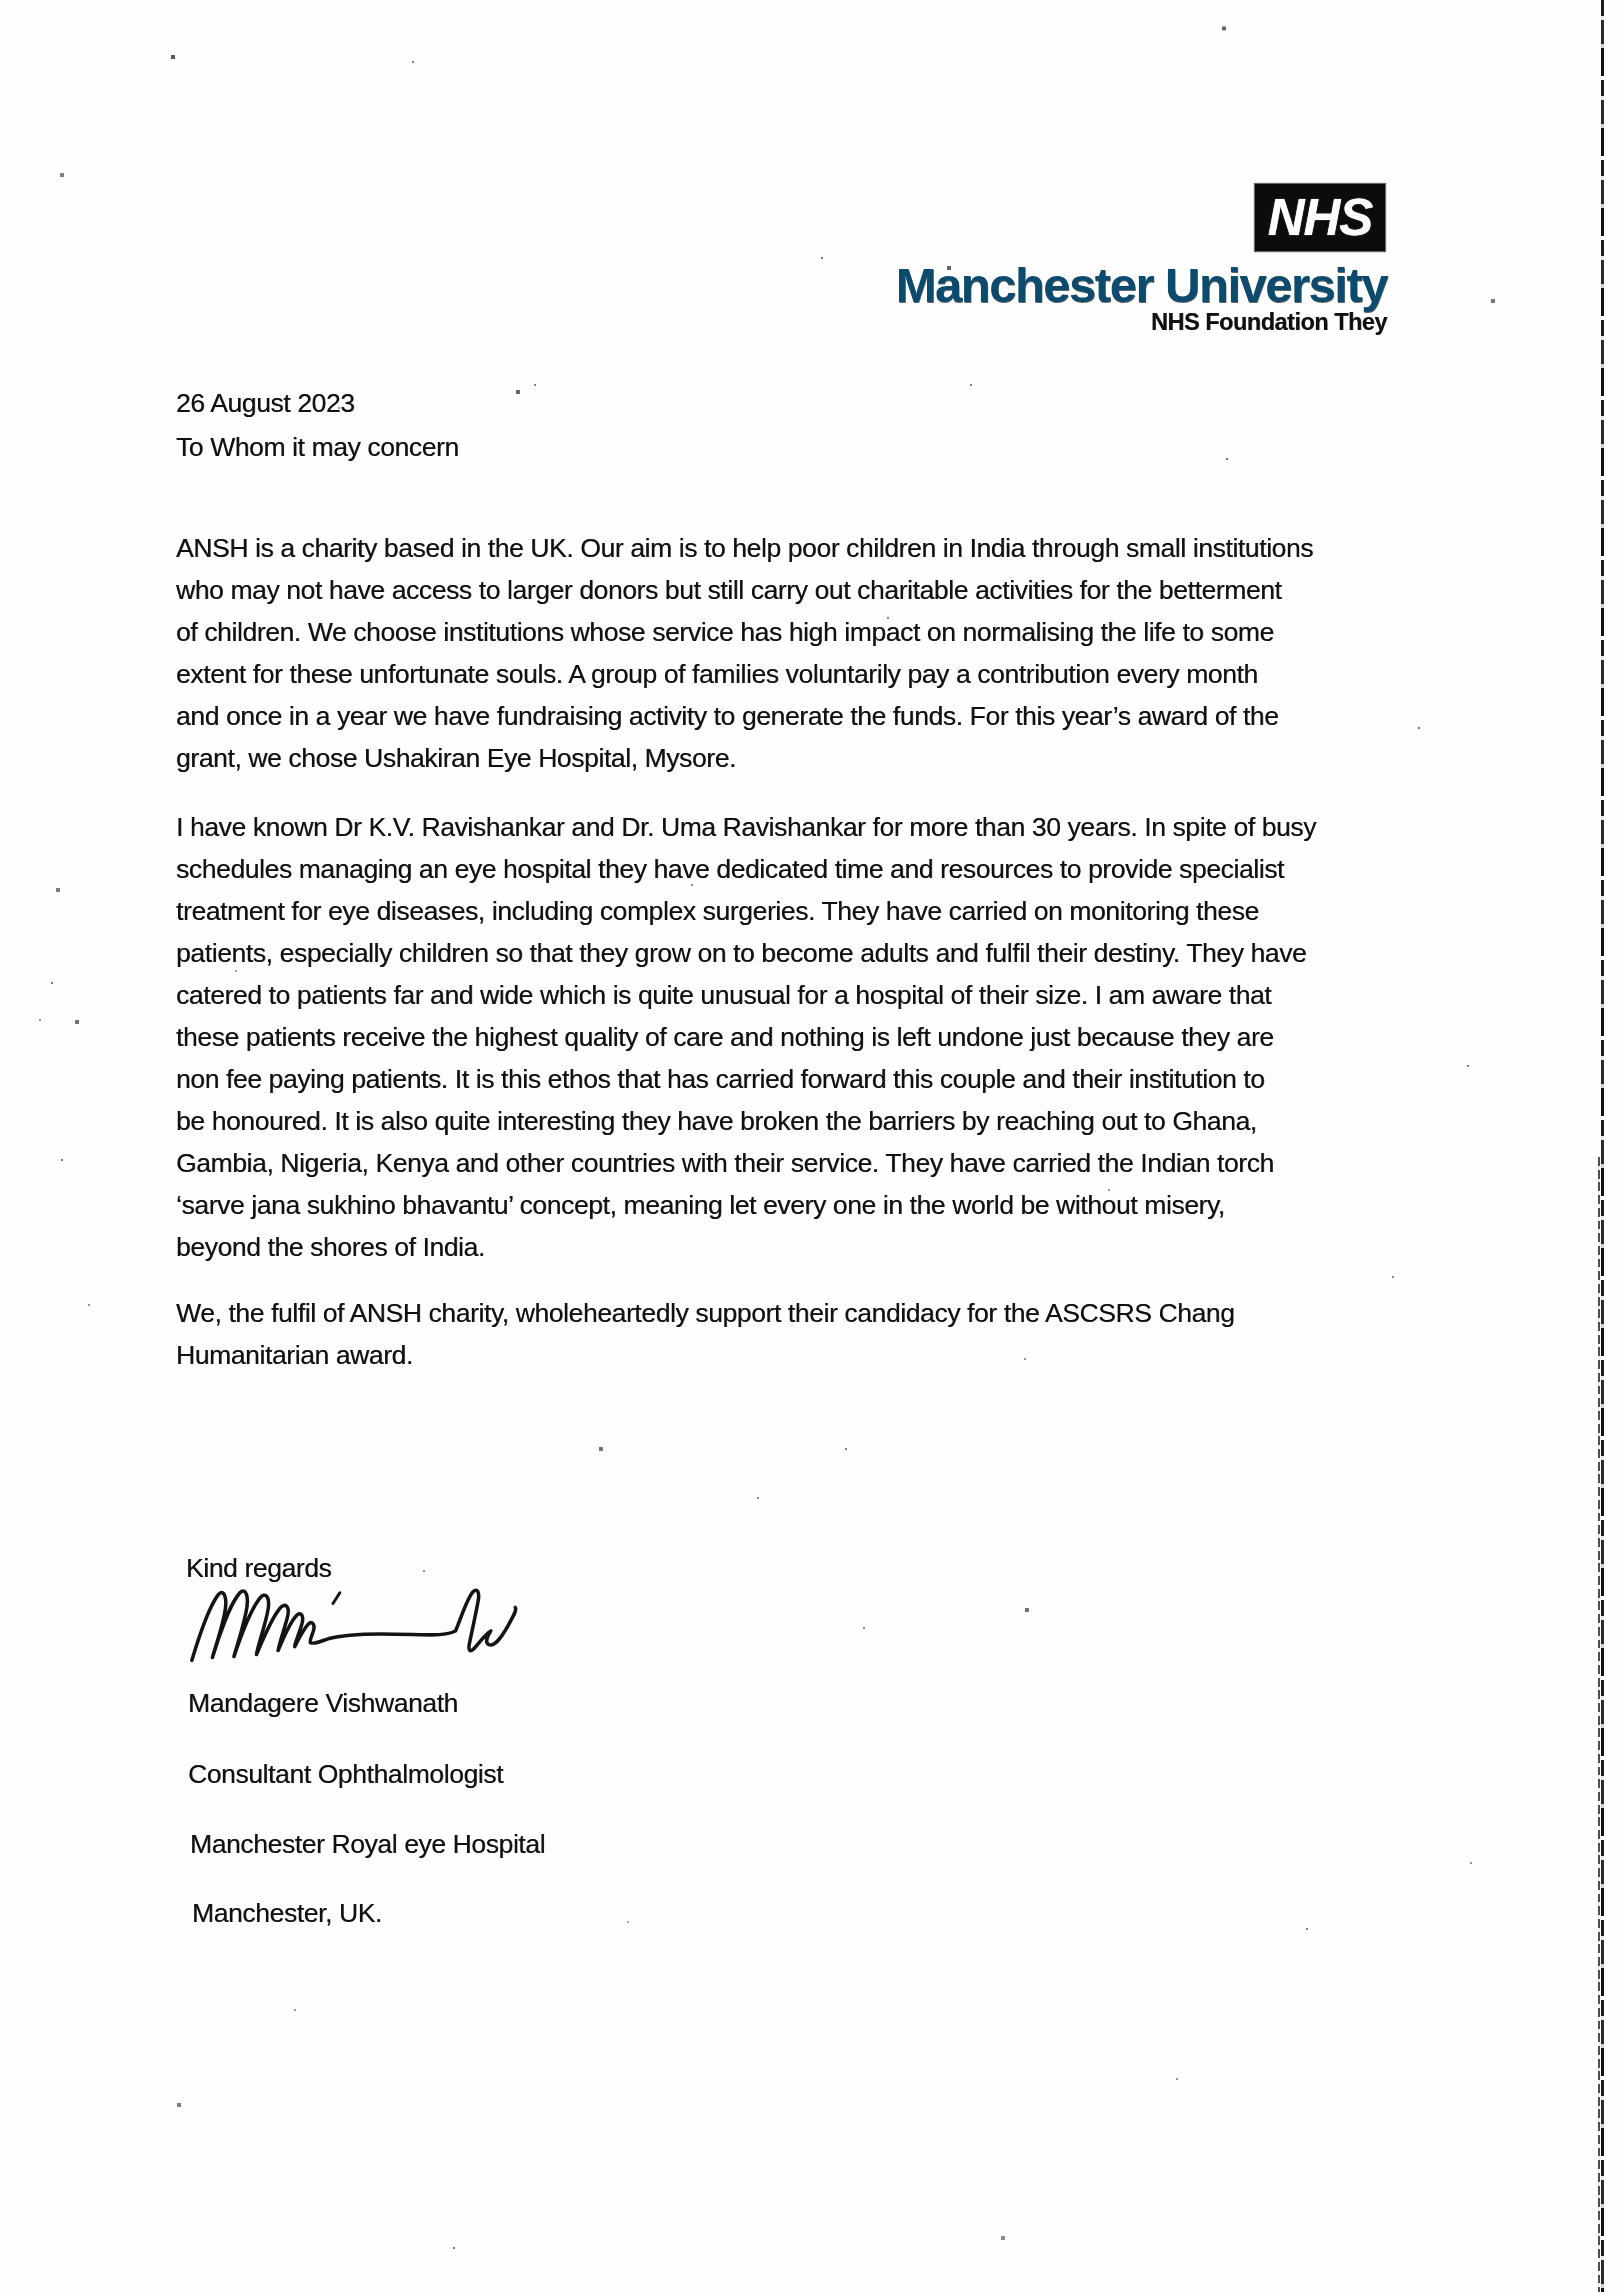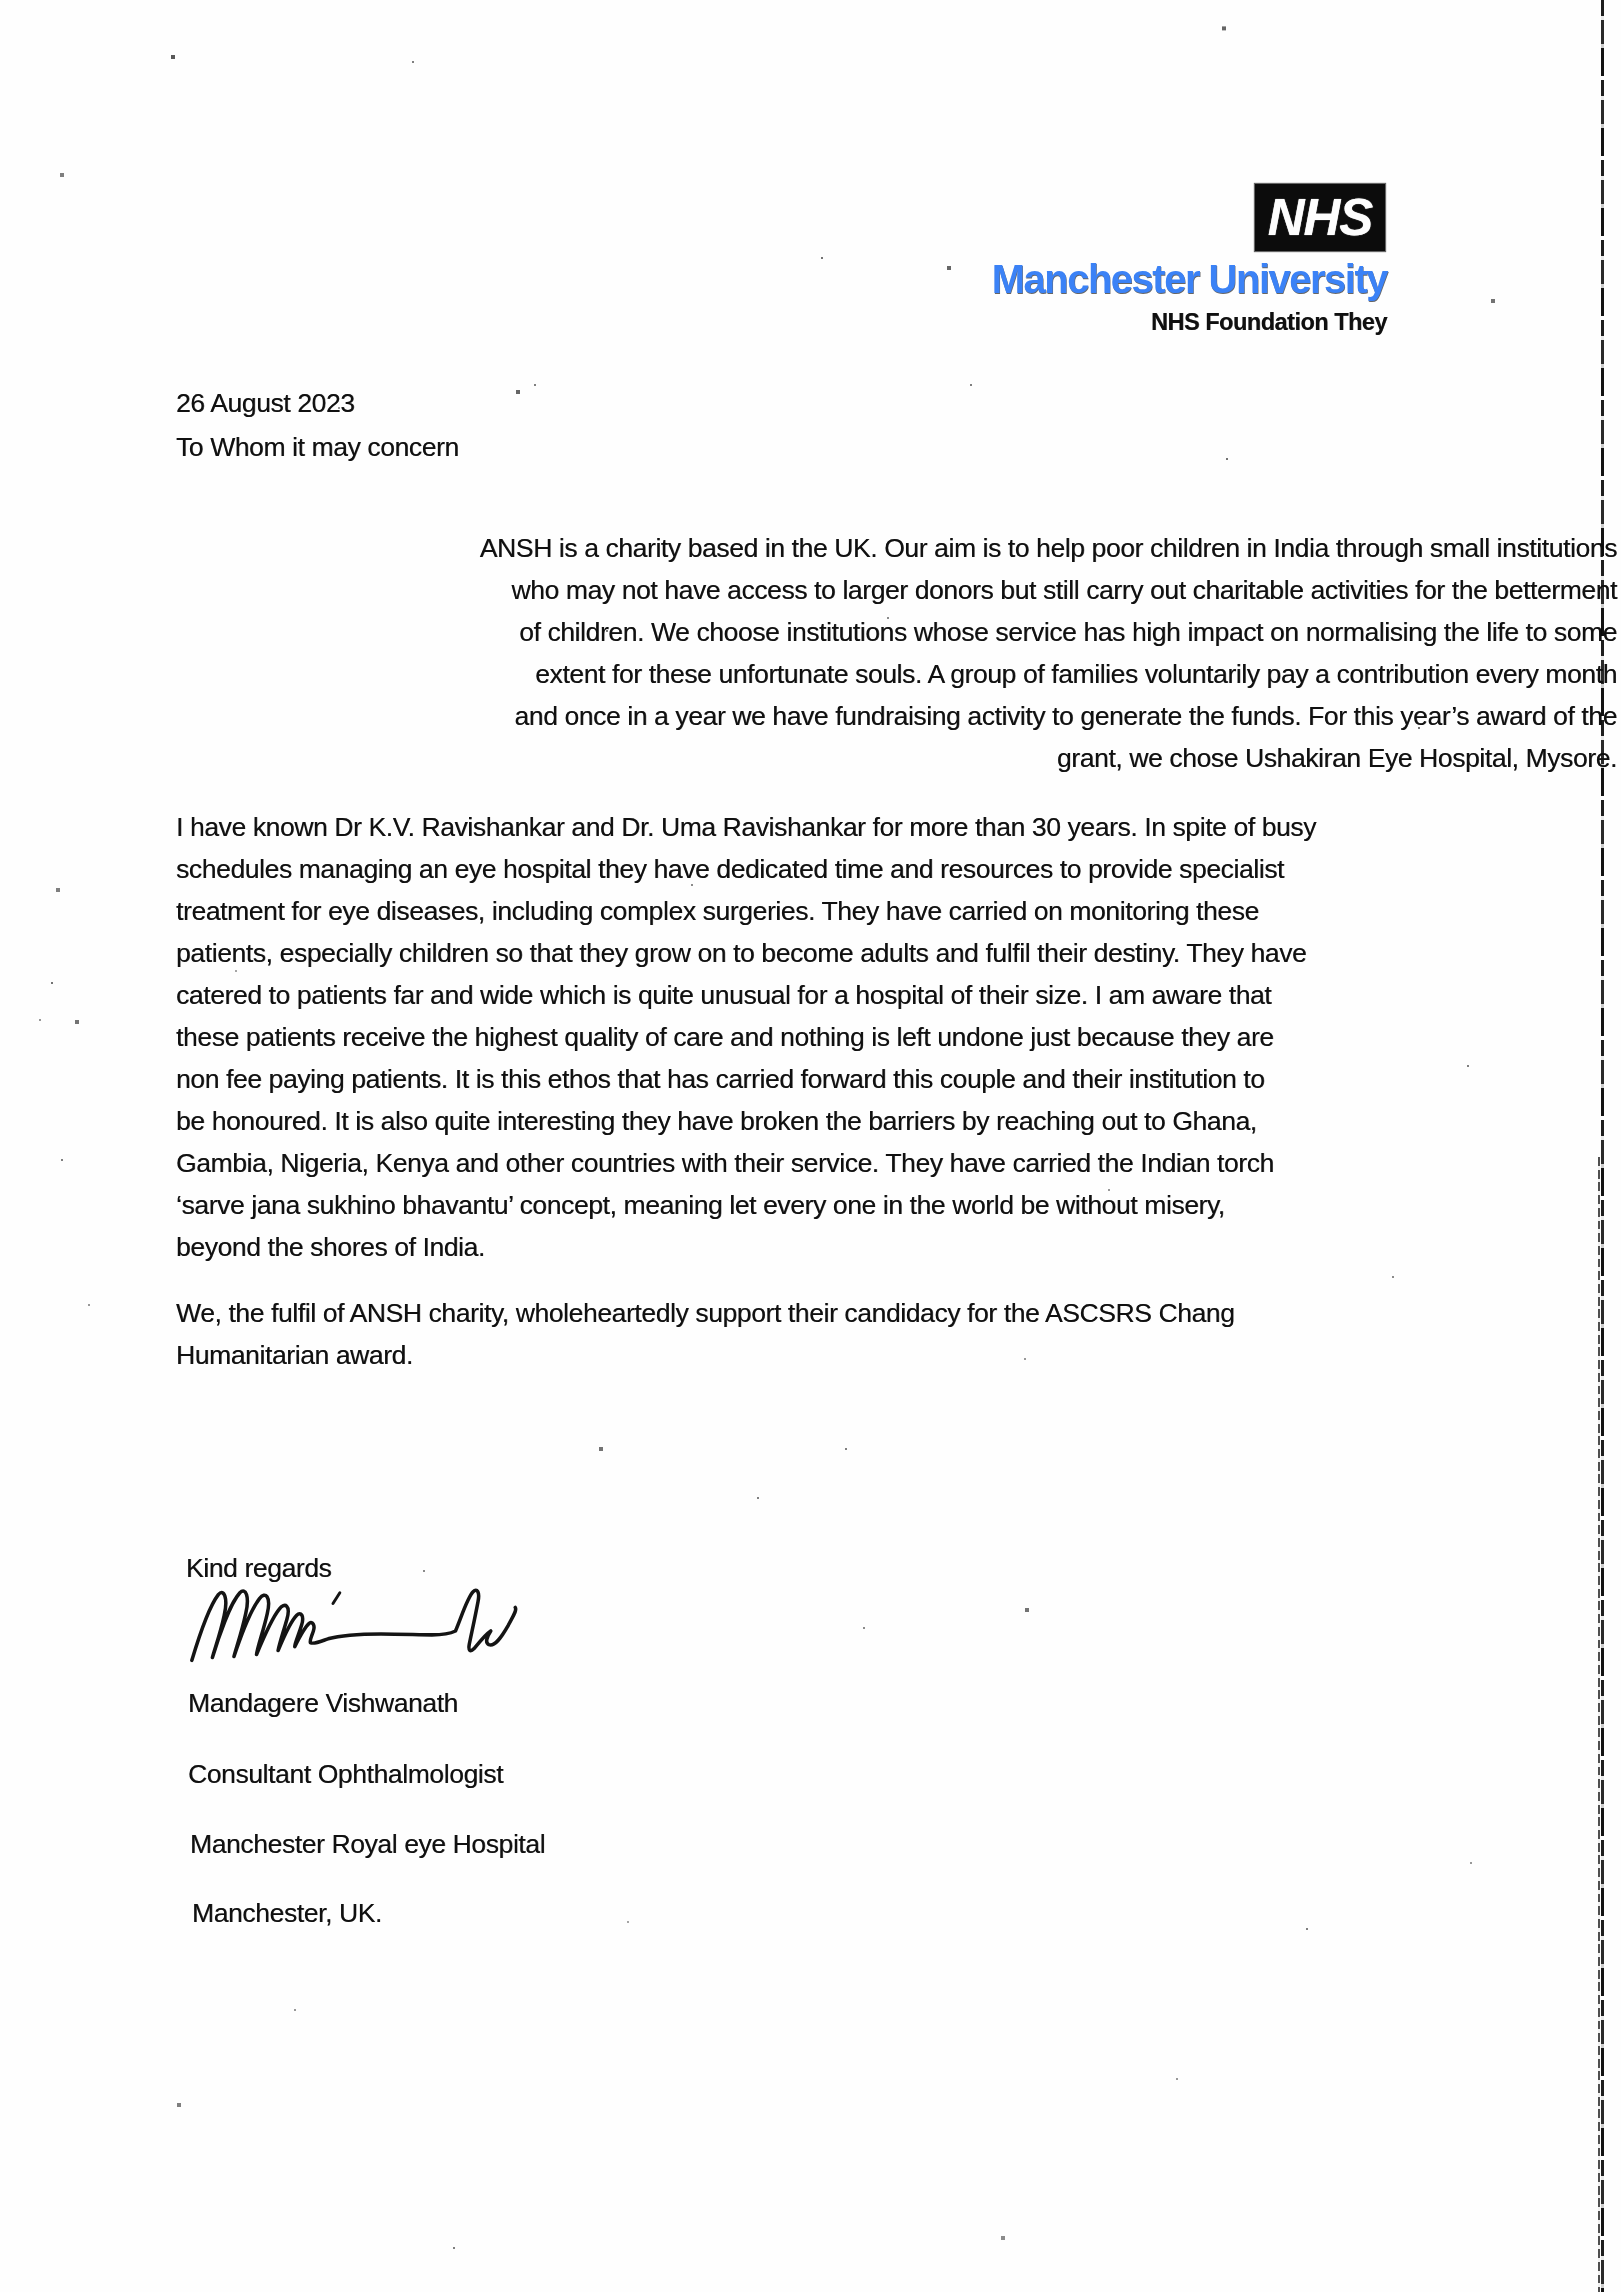--- a/index.html
+++ b/index.html
@@ -32,34 +32,34 @@
   }
   .nhs-logo span{
     color:#fdfdfd;
     font-weight:bold;font-style:italic;
     font-size:51px;line-height:51px;
     letter-spacing:-1px;
     text-shadow:0 0 1px #fff;
   }
   .org-name{
     position:absolute;right:234px;top:257px;
-    font-size:40px;font-weight:bold;letter-spacing:-1.5px;
-    color:#3b82f6;text-shadow:0.5px 0.5px 0.6px rgba(0,0,0,0.6);
+    font-size:49px;font-weight:bold;letter-spacing:-1.5px;
+    color:#0c4a6e;text-shadow:0.5px 0.5px 0.6px rgba(0,0,0,0.6);
     white-space:nowrap;
   }
   .org-subtitle{
     position:absolute;right:234px;top:309px;
     font-size:23.5px;font-weight:bold;letter-spacing:-0.5px;
     color:#101010;text-shadow:0.4px 0.4px 0.5px rgba(0,0,0,0.55);
     white-space:nowrap;
   }
   
   .date{left:176px;top:382px;}
   .salutation{left:176px;top:426px;}
-  .p1{left:176px;top:527px;text-align:right;}
+  .p1{left:176px;top:527px;}
   .p2{left:176px;top:806px;}
   .p3{left:176px;top:1292px;}
   .closing{left:186px;top:1547px;}
   .sig-name{left:188px;top:1682px;}
   .sig-title{left:188px;top:1753px;}
   .sig-org{left:190px;top:1823px;}
   .sig-loc{left:192px;top:1892px;}
   .signature{
     position:absolute;left:184px;top:1580px;
     width:345px;height:98px;

